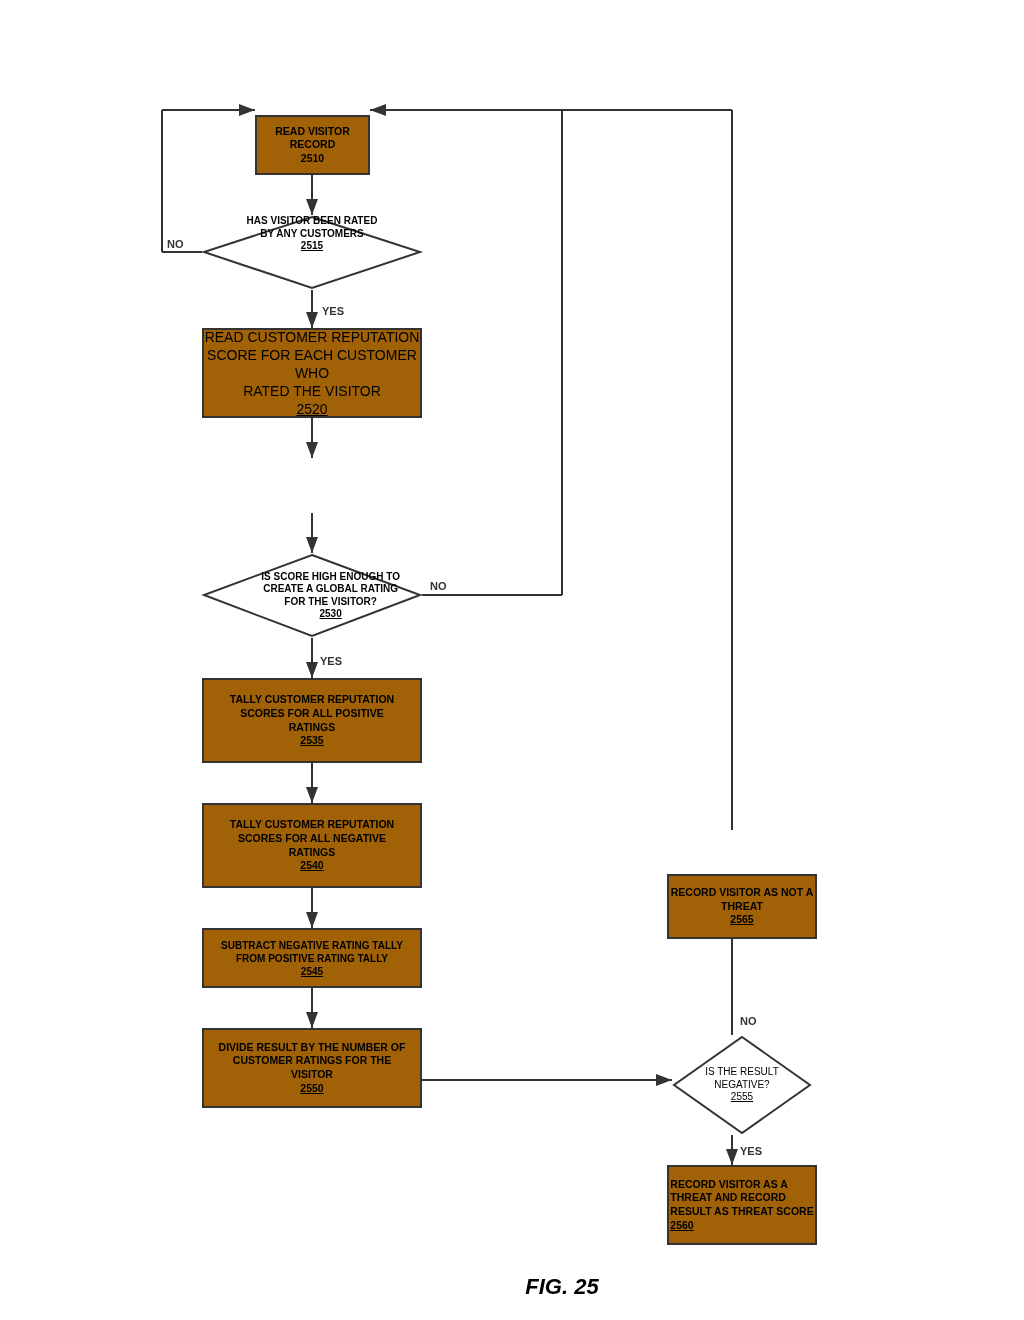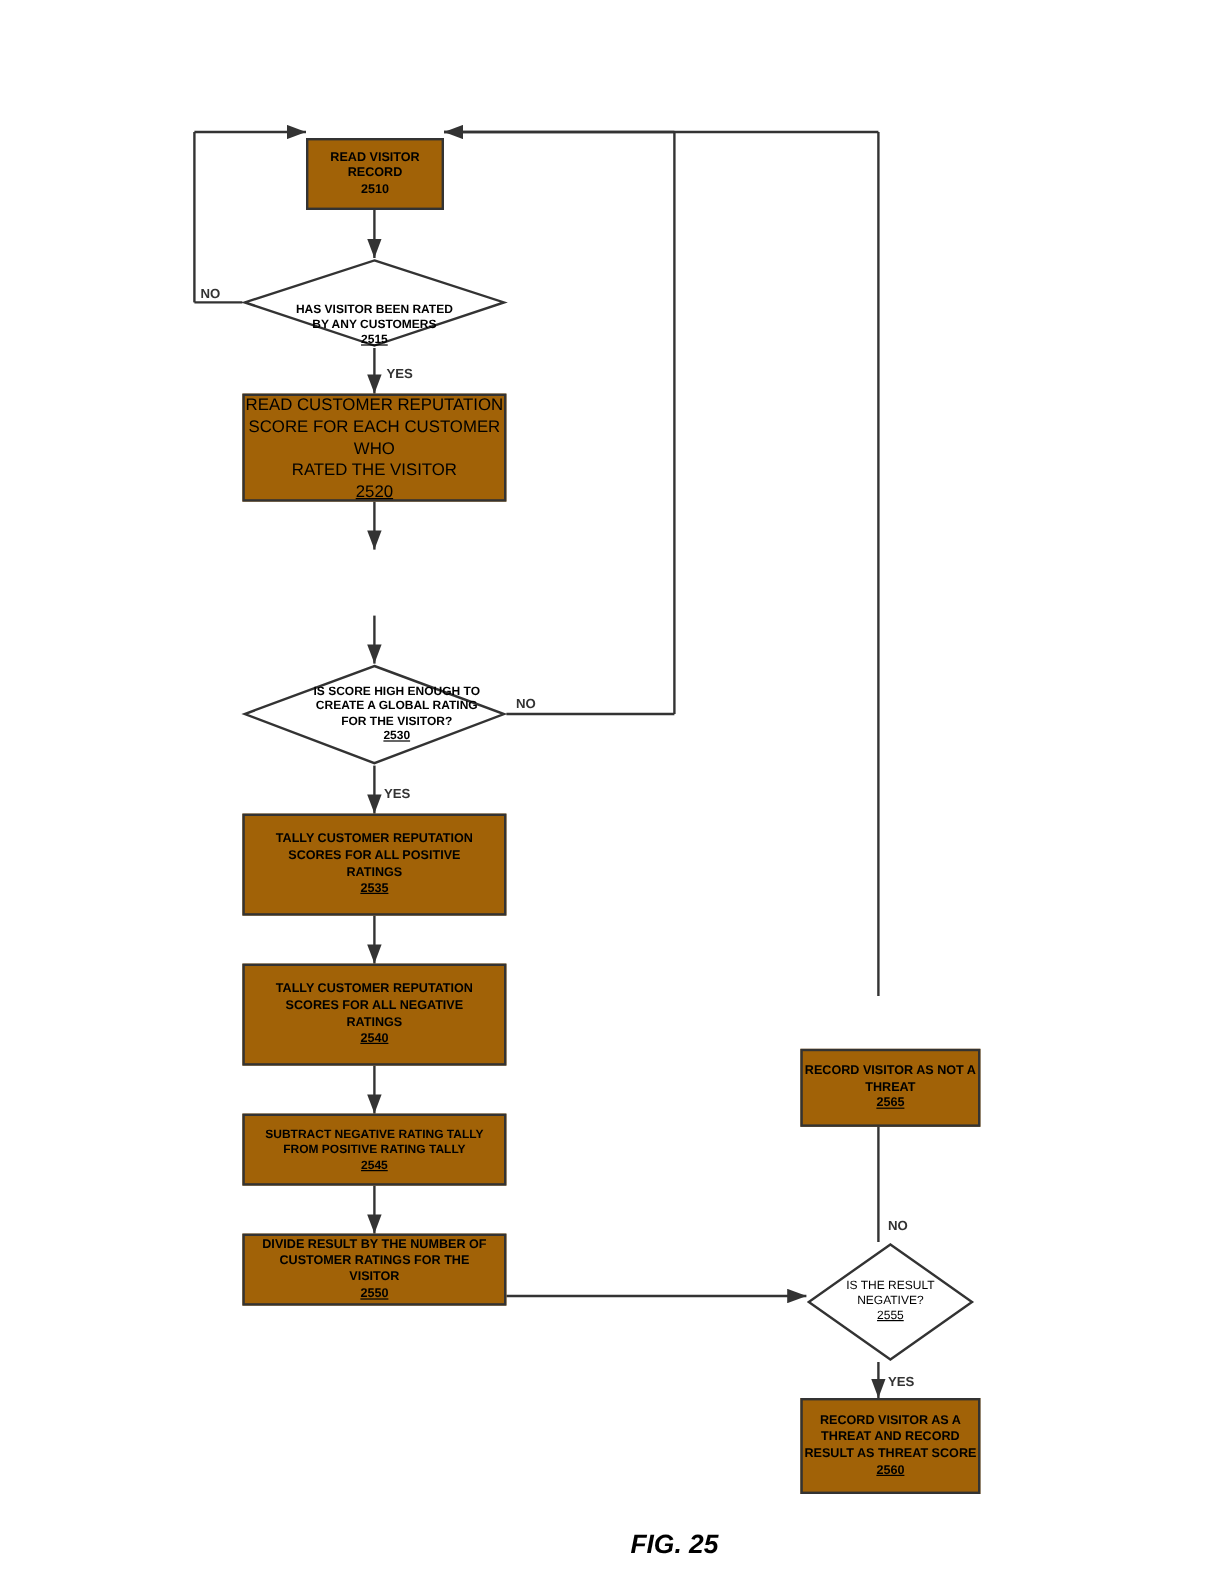--- a/index.html
+++ b/index.html
@@ -130,21 +130,21 @@
 
     <div class="box box-rect" style="left:143px; top:55px; width:115px; height:60px; border:2px solid #333;">
       <span style="white-space:pre-line; font-size:10.5px; font-weight:bold; text-align:center;">READ VISITOR RECORD
 2510</span>
     </div>
 
     <div style="position:absolute; left:90px; top:155px; width:220px; height:75px;">
       <svg width="220" height="75" style="position:absolute; top:0; left:0;" overflow="visible">
         <polygon points="110,2 218,37 110,73 2,37" fill="white" stroke="#333" stroke-width="2"></polygon>
       </svg>
-      <div style="position:absolute; width:220px; height:75px; display:flex; align-items:flex-end; justify-content:center; text-align:center; font-size:10px; font-weight:bold; line-height:1.25; padding:0 20px; z-index:2;">
+      <div style="position:absolute; width:220px; height:75px; display:flex; align-items:flex-start; justify-content:center; text-align:center; font-size:10px; font-weight:bold; line-height:1.25; padding:0 20px; z-index:2;">
         <span>HAS VISITOR BEEN RATED<br>BY ANY CUSTOMERS<br><u>2515</u></span>
       </div>
     </div>
 
     <div class="box box-rect" style="left:90px; top:268px; width:220px; height:90px;">
       <span style="font-size:14px; font-weight:normal; text-align:center; line-height:1.3;">READ CUSTOMER REPUTATION<br>SCORE FOR EACH CUSTOMER WHO<br>RATED THE VISITOR<br><u>2520</u></span>
     </div>
 
 
     <div style="position:absolute; left:90px; top:493px; width:220px; height:85px;">
@@ -161,35 +161,35 @@
     </div>
 
     <div class="box box-rect" style="left:90px; top:743px; width:220px; height:85px;">
       <span style="font-size:10.5px; font-weight:bold; text-align:center; line-height:1.3;">TALLY CUSTOMER REPUTATION<br>SCORES FOR ALL NEGATIVE<br>RATINGS<br><u>2540</u></span>
     </div>
 
     <div class="box box-rect" style="left:90px; top:868px; width:220px; height:60px;">
       <span style="font-size:10px; font-weight:bold; text-align:center; line-height:1.3;">SUBTRACT NEGATIVE RATING TALLY<br>FROM POSITIVE RATING TALLY<br><u>2545</u></span>
     </div>
 
-    <div class="box box-rect" style="left:90px; top:968px; width:220px; height:60px;align-items:center;">
+    <div class="box box-rect" style="left:90px; top:968px; width:220px; height:80px;align-items:center;">
       <span style="font-size:10.5px; font-weight:bold; text-align:center; line-height:1.3;">DIVIDE RESULT BY THE NUMBER OF<br>CUSTOMER RATINGS FOR THE<br>VISITOR<br><u>2550</u></span>
     </div>
 
     <div style="position:absolute; left:560px; top:975px; width:140px; height:100px;">
       <svg width="140" height="100" style="position:absolute; top:0; left:0;" overflow="visible">
         <polygon points="70,2 138,50 70,98 2,50" fill="white" stroke="#333" stroke-width="2"></polygon>
       </svg>
       <div style="position:absolute; width:140px; height:100px; display:flex; align-items:center; justify-content:center; text-align:center; font-size:10px; font-weight:normal; line-height:1.25; padding:0 10px; z-index:2;">
         <span>IS THE RESULT<br>NEGATIVE?<br><u>2555</u></span>
       </div>
     </div>
 
     <div class="box box-rect" style="left:555px; top:1105px; width:150px; height:80px;">
-      <span style="font-size:10.5px; font-weight:bold; text-align:center; line-height:1.3;">RECORD VISITOR AS A<br>THREAT AND RECORD<br>RESULT AS THREAT SCORE<br><u>2560</u></span>
+      <span style="font-size:10.5px; font-weight:bold; text-align:left; line-height:1.3;">RECORD VISITOR AS A<br>THREAT AND RECORD<br>RESULT AS THREAT SCORE<br><u>2560</u></span>
     </div>
 
     <div class="box box-rect" style="left:555px; top:814px; width:150px; height:65px;">
       <span style="font-size:10.5px; font-weight:bold; text-align:center; line-height:1.3;">RECORD VISITOR AS NOT A<br>THREAT<br><u>2565</u></span>
     </div>
 
     <div class="fig-caption" style="position:absolute; bottom:-60px; left:50%; transform:translateX(-50%);">FIG. 25</div>
   </div>
 </div>
 

